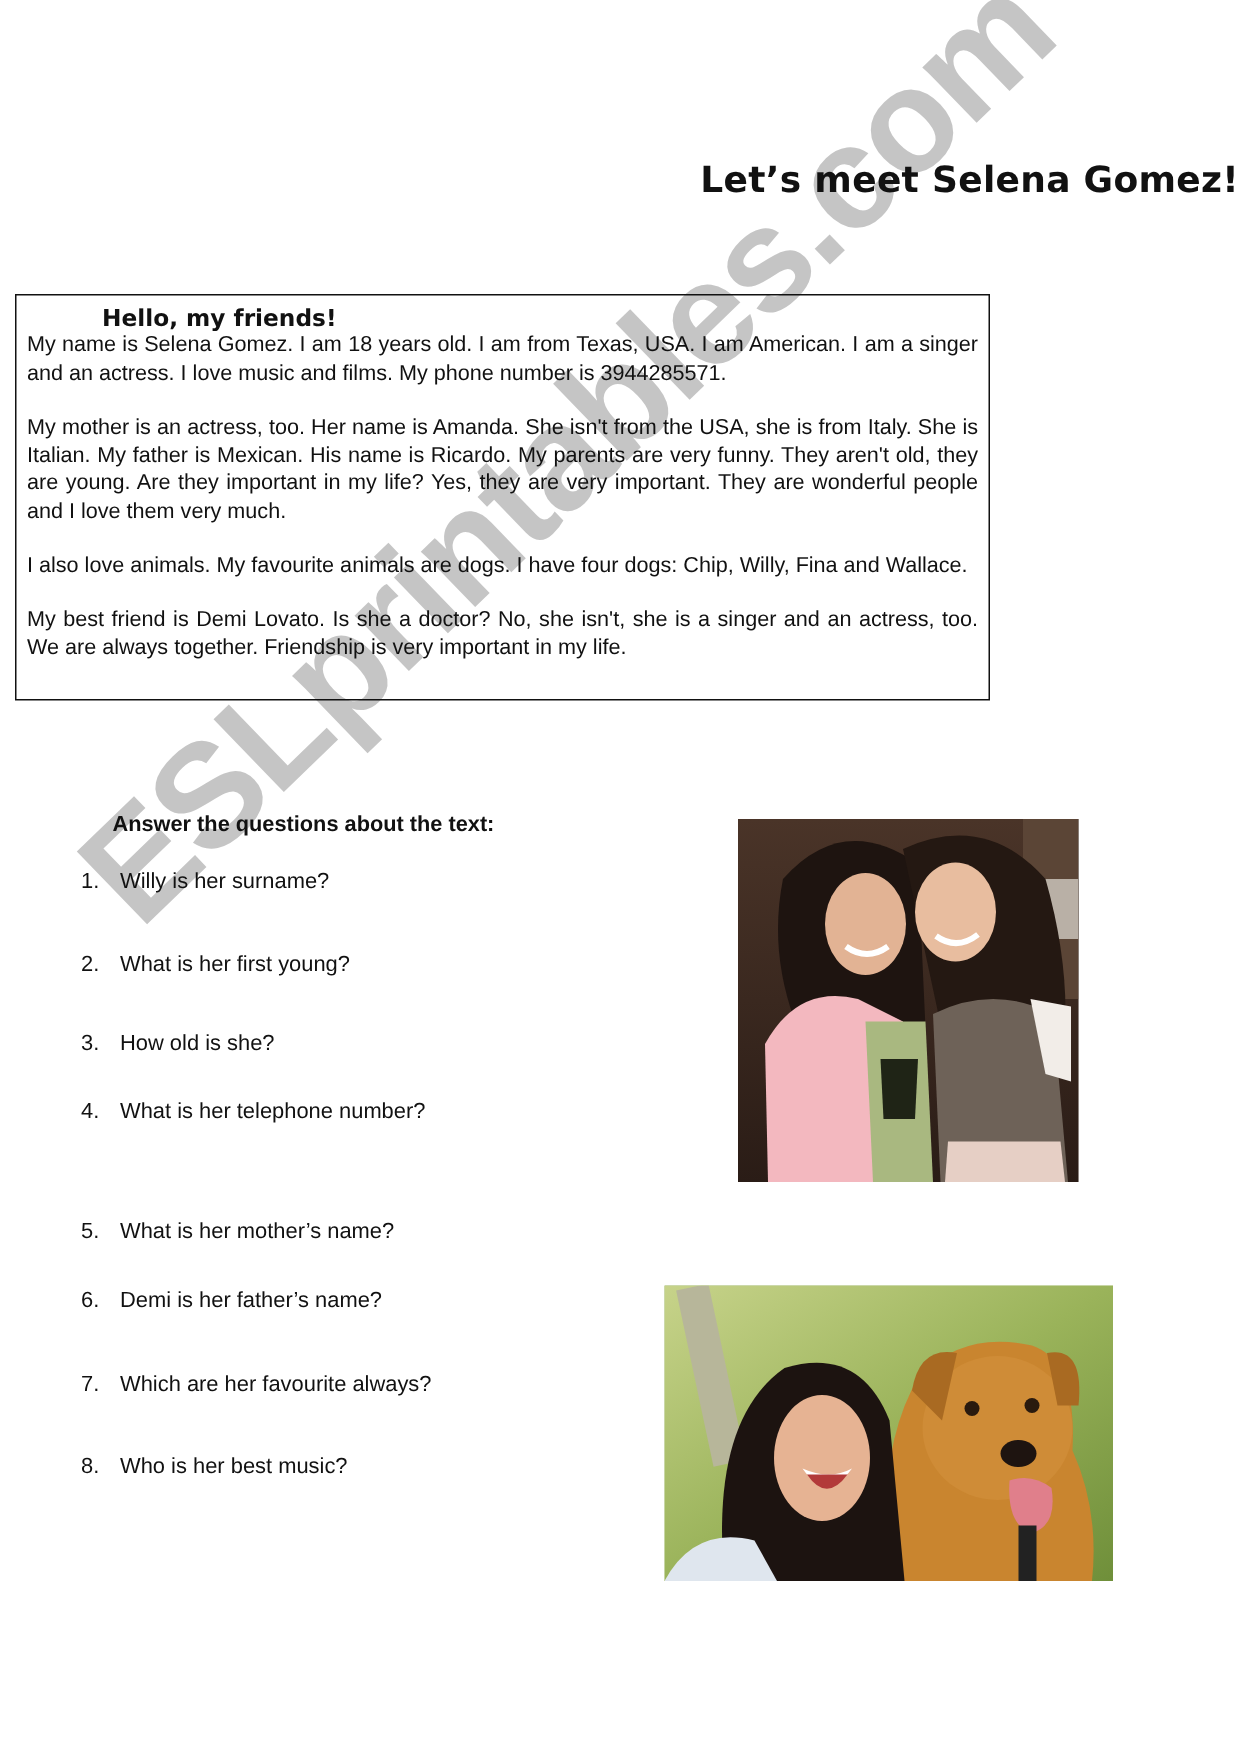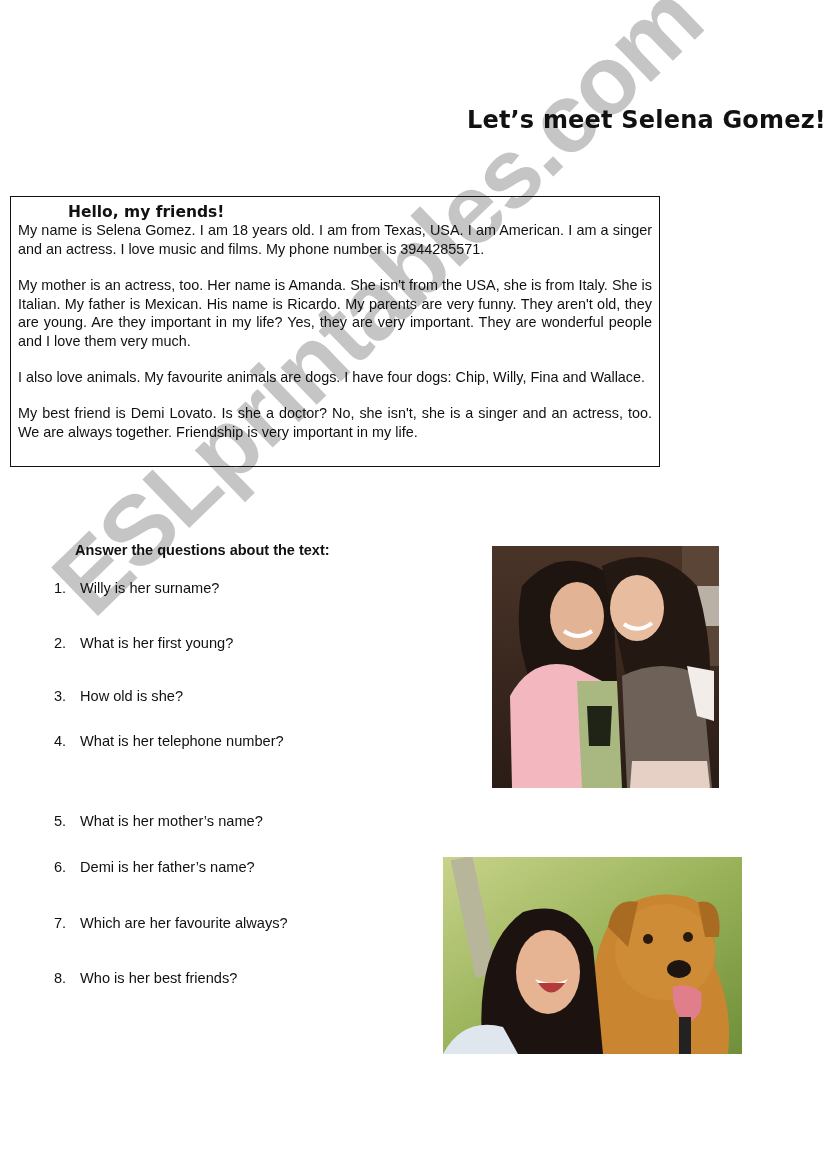--- a/index.html
+++ b/index.html
@@ -38,21 +38,21 @@
   <div class="q-heading">Answer the questions about the text:</div>
 
   <div class="questions">
     <div class="q-item" style="top:0px"><span class="q-num">1.</span><span>Willy is her surname?</span></div>
     <div class="q-item" style="top:55px"><span class="q-num">2.</span><span>What is her first young?</span></div>
     <div class="q-item" style="top:108px"><span class="q-num">3.</span><span>How old is she?</span></div>
     <div class="q-item" style="top:153px"><span class="q-num">4.</span><span>What is her telephone number?</span></div>
     <div class="q-item" style="top:233px"><span class="q-num">5.</span><span>What is her mother’s name?</span></div>
     <div class="q-item" style="top:279px"><span class="q-num">6.</span><span>Demi is her father’s name?</span></div>
     <div class="q-item" style="top:335px"><span class="q-num">7.</span><span>Which are her favourite always?</span></div>
-    <div class="q-item" style="top:390px"><span class="q-num">8.</span><span>Who is her best friends?</span></div>
+    <div class="q-item" style="top:390px"><span class="q-num">8.</span><span>Who is her best music?</span></div>
   </div>
 
   <div class="photo photo1" title="Two smiling girls with long dark hair posing cheek to cheek, one in a pink jacket, one in a grey top">
     <svg width="227" height="242" viewBox="0 0 227 242" xmlns="http://www.w3.org/2000/svg">
       <defs>
         <linearGradient id="bg1" x1="0" y1="0" x2="0" y2="1">
           <stop offset="0" stop-color="#4a3428"></stop>
           <stop offset="1" stop-color="#2a1c16"></stop>
         </linearGradient>
       </defs>

